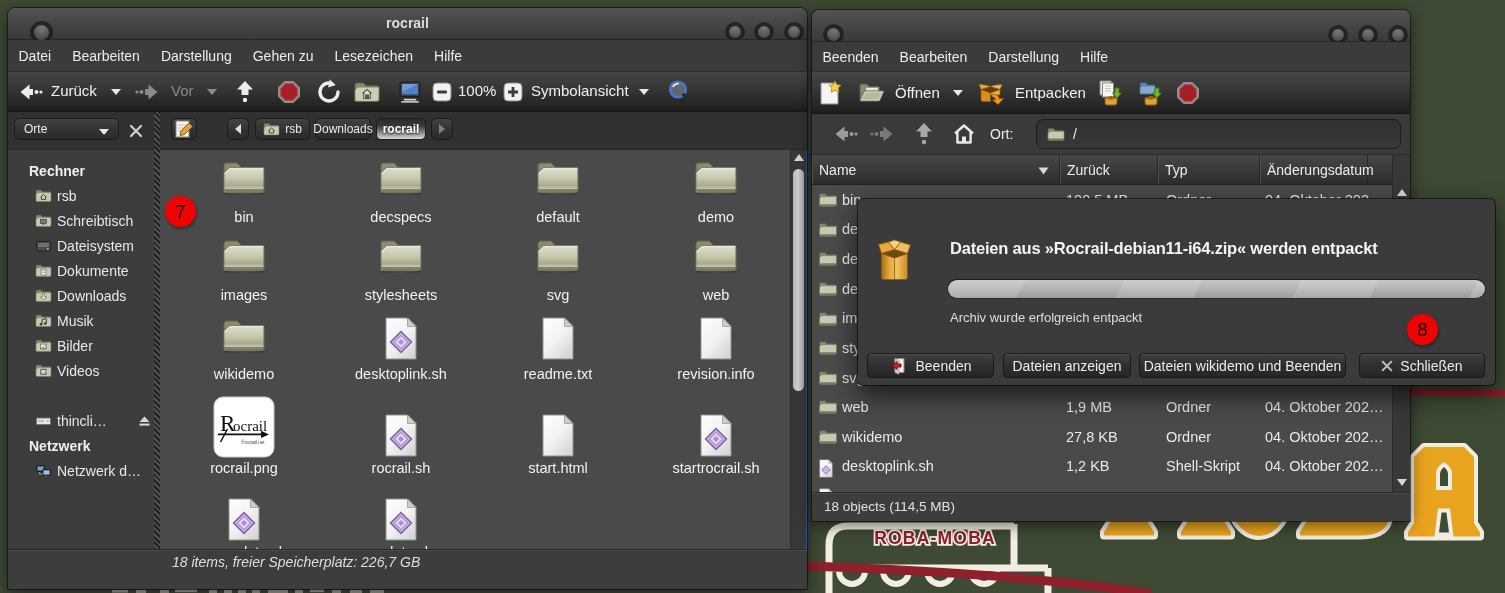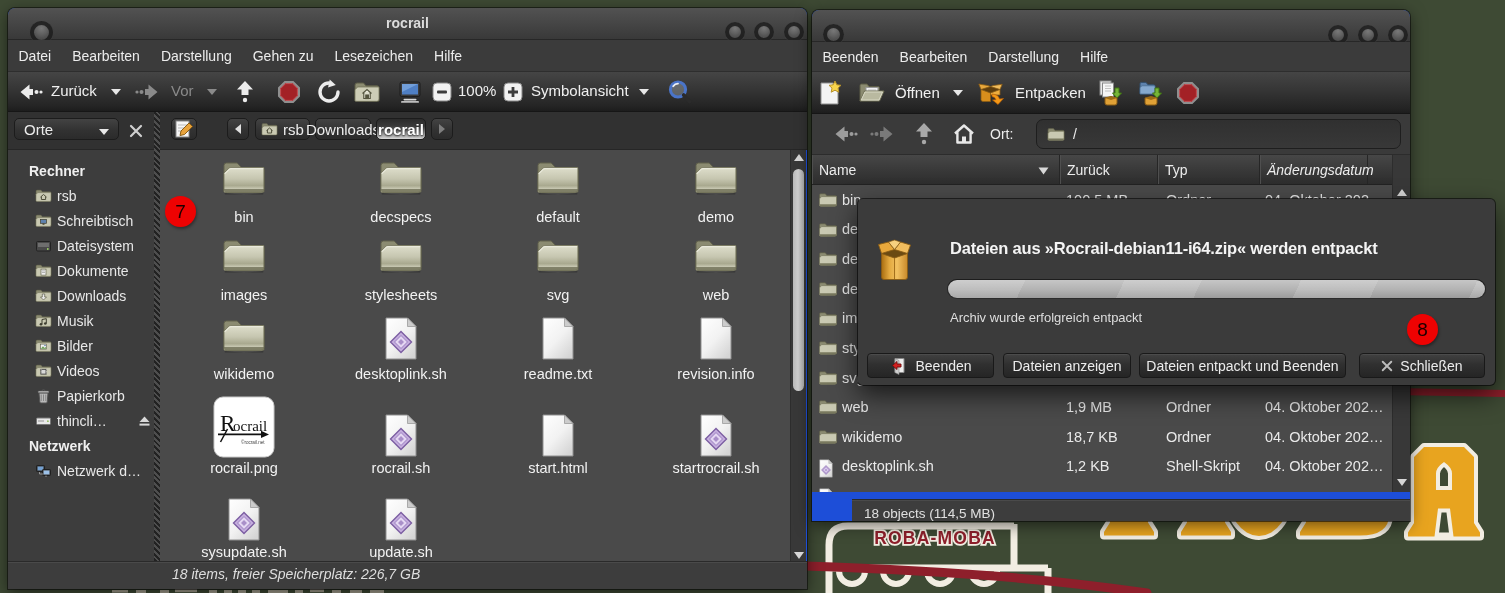--- a/index.html
+++ b/index.html
@@ -31,21 +31,21 @@
   .caret{width:0;height:0;border-left:5px solid transparent;border-right:5px solid transparent;
     border-top:6px solid #e8e8e8;}
   .caret.dim{border-top-color:#8a8a8a;}
   .statusbar{position:absolute;left:0;right:0;bottom:0;background:#3d3d3d;
     border-top:1px solid #2a2a2a;box-shadow:inset 0 1px 0 #4a4a4a;}
 
   
   .pathrow{position:absolute;left:0;right:0;background:#313131;border-bottom:1px solid #262626;}
   .pbtn{position:absolute;height:22px;top:6px;border:1px solid #1c1c1c;border-radius:5px;
     background:linear-gradient(#434343,#323232 55%,#2b2b2b);display:flex;align-items:center;
-    justify-content:center;font-size:15px;color:#ececec;white-space:nowrap;}
+    justify-content:center;font-size:12px;color:#ececec;white-space:nowrap;}
   .pbtn.active{background:linear-gradient(#2b2b2b,#3a3a3a 35%,#c4c4c4 92%,#dadada);
     font-weight:bold;color:#fff;text-shadow:0 1px 2px rgba(0,0,0,.8);}
   .sash{position:absolute;background:repeating-linear-gradient(45deg,#222 0 2px,#4e4e4e 2px 4px);}
   .sidebar{position:absolute;background:#3d3d3d;}
   .siderow{position:absolute;left:0;right:0;height:25px;display:flex;align-items:center;font-size:14px;color:#e8e8e8;}
   .siderow .slabel{position:absolute;left:49px;white-space:nowrap;}
   .siderow.header .slabel{left:21px;font-weight:bold;color:#efefef;}
   .content{position:absolute;background:#4a4a4a;}
   .filelabel{position:absolute;width:154px;text-align:center;font-size:14.5px;color:#f2f2f2;white-space:nowrap;}
   .scrollbar{position:absolute;background:#383838;border-left:1px solid #2d2d2d;}
@@ -363,31 +363,20 @@
                 <rect x="5.7" y="7.4" width=".9" height=".9"></rect>
                 <rect x="5.7" y="9" width=".9" height=".9"></rect>
                 <rect x="10.9" y="5.8" width=".9" height=".9"></rect>
                 <rect x="10.9" y="7.4" width=".9" height=".9"></rect>
                 <rect x="10.9" y="9" width=".9" height=".9"></rect>
               </g>
             </svg>
           </span>
           <span class="slabel">Videos</span>
         </div>
-        <div class="siderow" style="top: 233px;">
-          <span style="position: absolute; left: 27px; top: 50%; transform: translateY(-50%); display: inline-block; line-height: 0;">
-            <svg width="17" height="16" viewBox="0 0 17 16">
- <path d="M4 5 H13 L12.2 14 Q12.1 15 11.1 15 H5.9 Q4.9 15 4.8 14 Z" fill="#b9b9b9" stroke="#555"></path>
- <path d="M6.2 6.5 V13 M8.5 6.5 V13 M10.8 6.5 V13" stroke="#7e7e7e" stroke-width=".9"></path>
- <rect x="3" y="3" width="11" height="1.8" rx=".9" fill="#d2d2d2" stroke="#555" stroke-width=".7"></rect>
- <path d="M7 3 Q7 1.6 8.5 1.6 Q10 1.6 10 3" fill="none" stroke="#555" stroke-width=".9"></path>
-</svg>
-          </span>
-          <span class="slabel">Papierkorb</span>
-        </div>
         <div class="siderow" style="top: 258px;">
           <span style="position: absolute; left: 27px; top: 50%; transform: translateY(-50%); display: inline-block; line-height: 0;">
             <svg width="17" height="14" viewBox="0 0 17 14">
  <rect x="1.5" y="4" width="14" height="6.5" rx="1" fill="#e8e8e8" stroke="#777"></rect>
  <circle cx="12.9" cy="7.2" r=".9" fill="#8fba5e"></circle>
  <rect x="3" y="6.2" width="6" height="1.6" fill="#b4b4b4"></rect>
 </svg>
           </span>
           <span class="slabel">thincli…</span>
           <span style="position: absolute; left: 130px; top: 50%; transform: translateY(-50%); display: inline-block; line-height: 0;">
@@ -777,21 +766,21 @@
       </div>
     <div class="scrollbar" style="left:782px;top:142px;width:16px;bottom:26px;">
       <div class="sarrow" style="top:4px;">
           <div style="width:0;height:0;border-left:5px solid transparent;border-right:5px solid transparent;border-bottom:7px solid #d6d6d6;"></div>
         </div>
       <div class="sthumb" style="top:19px;height:222px;"></div>
       <div class="sarrow" style="bottom:4px;">
           <div style="width:0;height:0;border-left:5px solid transparent;border-right:5px solid transparent;border-top:7px solid #d6d6d6;"></div>
         </div>
     </div>
-    <div class="statusbar" style="height:28px;">
+    <div class="statusbar" style="height:40px;">
       <div class="abs" style="left:164px;top:4px;font-size:14px;font-style:italic;color:#dedede;white-space:nowrap;">18 items, freier Speicherplatz: 226,7 GB</div>
     </div>
   </div>
 
   <div class="window" id="win-right" style="left:812px;top:10px;width:598px;height:511px;">
     <div class="titlebar">
       <div class="wbtn" style="left:11px;top:14px;width:21px;height:21px;"></div>
       <div class="wbtn" style="left:516px;top:15px;width:20px;height:20px;"></div>
       <div class="wbtn" style="left:546px;top:15px;width:20px;height:20px;"></div>
       <div class="wbtn" style="left:576px;top:15px;width:20px;height:20px;"></div>
@@ -909,21 +898,21 @@
               <path d="M0.5 0.5 H10.5 L5.5 7.5 Z" fill="#d8d8d8"></path>
             </svg>
           </span>
         </div>
         <div class="th" style="width: 98px;">
           <span>Zurück</span>
         </div>
         <div class="th" style="width: 102px;">
           <span>Typ</span>
         </div>
-        <div class="th" style="width: 108px; font-style: italic;">
+        <div class="th" style="width: 108px;">
           <span>Änderungsdatum</span>
         </div>
       </div>
     <div class="abs" id="am-rows" style="left:0;top:175px;width:580px;height:307px;background:#4a4a4a;overflow:hidden;">
         <div class="trow" style="left: 0px; top: 0px; width: 580px; height: 29.63px;">
           <span style="position: absolute; left: 6px; top: 7px; line-height: 0;">
             <svg width="20" height="16" viewBox="0 0 18 15">
  <path d="M1 13 V3 Q1 1.6 2.2 1.6 H6.4 L8 3.4 H16 Q17 3.4 17 4.4 V13 Z" fill="#8b8b71" stroke="#5d5d47" stroke-width=".7"></path>
  <path d="M1 12.6 V6.4 L3 4.3 H17 V11.8 Q17 13.3 15.6 13.3 H2.4 Q1 13.3 1 12.6 Z" fill="#c9c9b2" stroke="#6e6e55" stroke-width=".6"></path>
  <path d="M1 11.4 H17 V11.8 Q17 13.3 15.6 13.3 H2.4 Q1 13.3 1 12 Z" fill="#78785e"></path>
@@ -1027,21 +1016,21 @@
         </div>
         <div class="trow" style="left: 0px; top: 237.04px; width: 580px; height: 29.63px;">
           <span style="position: absolute; left: 6px; top: 7px; line-height: 0;">
             <svg width="20" height="16" viewBox="0 0 18 15">
  <path d="M1 13 V3 Q1 1.6 2.2 1.6 H6.4 L8 3.4 H16 Q17 3.4 17 4.4 V13 Z" fill="#8b8b71" stroke="#5d5d47" stroke-width=".7"></path>
  <path d="M1 12.6 V6.4 L3 4.3 H17 V11.8 Q17 13.3 15.6 13.3 H2.4 Q1 13.3 1 12.6 Z" fill="#c9c9b2" stroke="#6e6e55" stroke-width=".6"></path>
  <path d="M1 11.4 H17 V11.8 Q17 13.3 15.6 13.3 H2.4 Q1 13.3 1 12 Z" fill="#78785e"></path>
 </svg>
           </span>
           <div class="tcell" style="position: absolute; left: 30px; width: 215px;">wikidemo</div>
-          <div class="tcell" style="position: absolute; left: 254px; width: 94px;">18,7 KB</div>
+          <div class="tcell" style="position: absolute; left: 254px; width: 94px;">27,8 KB</div>
           <div class="tcell" style="position: absolute; left: 354px; width: 96px;">Ordner</div>
           <div class="tcell" style="position: absolute; left: 453px; width: 124px; text-overflow: ellipsis;">04. Oktober 202…</div>
         </div>
         <div class="trow" style="left: 0px; top: 266.67px; width: 580px; height: 29.63px;">
           <span style="position: absolute; left: 6px; top: 7px; line-height: 0;">
             <svg width="16" height="19" viewBox="0 0 38 45">
  <defs>
                 <linearGradient id="pg" x1="0" y1="0" x2=".8" y2="1">
    <stop offset="0" stop-color="#ffffff"></stop>
                   <stop offset=".55" stop-color="#f2f2f2"></stop>
@@ -1084,21 +1073,21 @@
         </div>
       </div>
     <div class="scrollbar" style="left:580px;top:145px;width:18px;height:337px;">
       <div class="sarrow" style="top:34px;">
           <div style="width:0;height:0;border-left:5px solid transparent;border-right:5px solid transparent;border-bottom:7px solid #d6d6d6;"></div>
         </div>
       <div class="sarrow" style="bottom:6px;">
           <div style="width:0;height:0;border-left:5px solid transparent;border-right:5px solid transparent;border-top:7px solid #d6d6d6;"></div>
         </div>
     </div>
-    <div class="statusbar" style="height:22px;margin-left:40px;">
+    <div class="statusbar" style="height:29px;">
       <div class="abs" style="left:12px;top:6px;font-size:13.5px;color:#e0e0e0;white-space:nowrap;">18 objects (114,5 MB)</div>
     </div>
   </div>
 
   <div class="dialog" id="dlg" style="left:858px;top:199px;width:637px;height:186px;">
     <div class="abs" id="dlg-icon" style="left:19px;top:40px;">
         <svg width="35" height="44" viewBox="0 0 35 44">
  <defs>
             <linearGradient id="pkg" x1="0" y1="0" x2="1" y2="0">
   <stop offset="0" stop-color="#a96d10"></stop>
@@ -1127,21 +1116,21 @@
  <path d="M6 2.5 L10 4.5 V18.5 L6 16.5 Z" fill="#cfcfcf" stroke="#8a8a8a" stroke-width=".6"></path>
  <path d="M9 9.5 L13.5 5.5 V8 H17.5 V11 H13.5 V13.5 Z" fill="#d42020" stroke="#6e0c0c" stroke-width=".9" transform="translate(-5.5,0)"></path>
 </svg>
         </span>
         <span>Beenden</span>
       </div>
     <div class="btn" id="btn-show" style="left:145px;top:154px;width:128px;">
         <span>Dateien anzeigen</span>
       </div>
     <div class="btn" id="btn-showquit" style="left:281px;top:154px;width:207px;">
-        <span>Dateien entpackt und Beenden</span>
+        <span>Dateien wikidemo und Beenden</span>
       </div>
     <div class="btn" id="btn-close" style="left:501px;top:154px;width:126px;">
         <span style="line-height: 0;">
           <svg width="12" height="12" viewBox="0 0 14 14">
  <path d="M2 2 L12 12 M12 2 L2 12" stroke="#bdbdbd" stroke-width="2.2" stroke-linecap="round"></path>
 </svg>
         </span>
         <span>Schließen</span>
       </div>
   </div>

